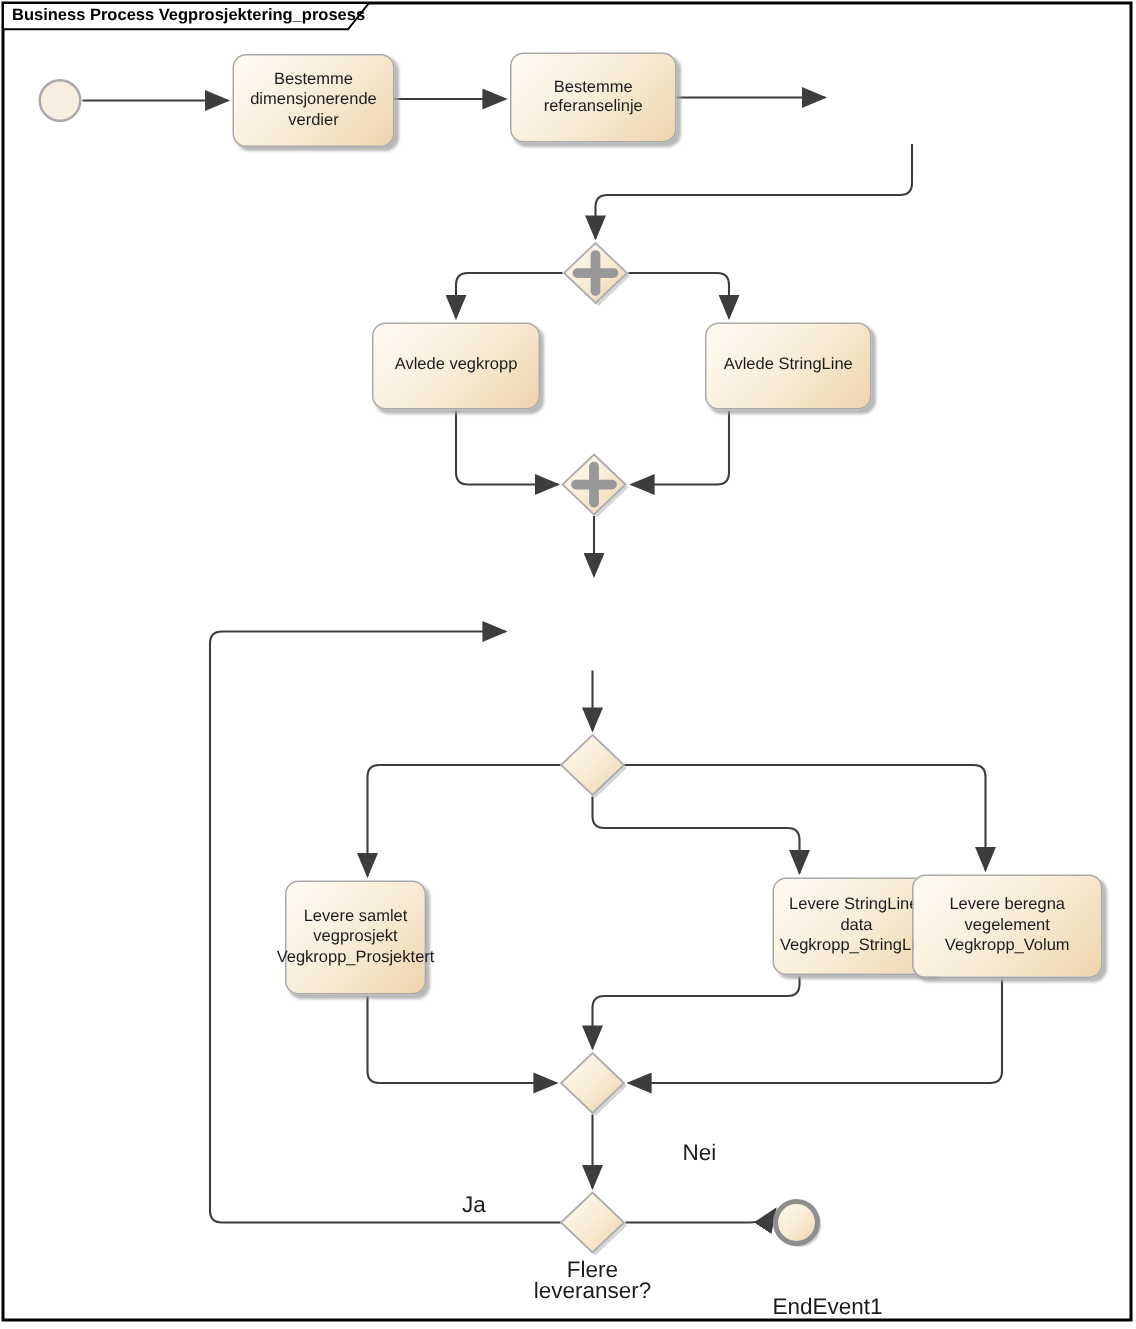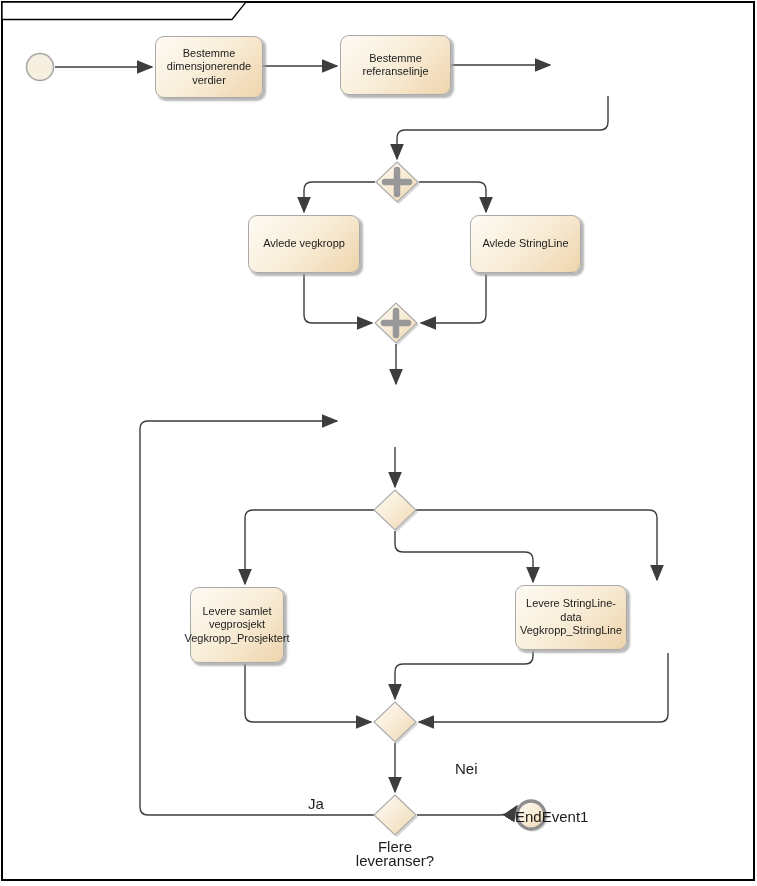--- a/index.html
+++ b/index.html
@@ -91,34 +91,38 @@
       <g>
         <line x1="384" y1="323" x2="408" y2="323"></line>
         <line x1="396" y1="311" x2="396" y2="335"></line>
       </g>
     </g>
 
     <circle cx="40" cy="67" r="13.5" fill="#F6EEDF" stroke="#A8A8A8" stroke-width="1.6"></circle>
     <circle cx="531" cy="815" r="14" fill="url(#shapeGrad)" stroke="#8E8E8E" stroke-width="3.4"></circle>
   </svg>
 
+  <div id="diagram-title">Business Process Vegprosjektering_prosess</div>
 
   <div class="task" style="left:155px;top:36px;width:108px;height:62px;">Bestemme
 dimensjonerende
 verdier</div>
   <div class="task" style="left:340px;top:35px;width:111px;height:60px;">Bestemme
 referanselinje</div>
   <div class="task" style="left:248px;top:215px;width:112px;height:58px;">Avlede vegkropp</div>
   <div class="task" style="left:430px;top:215px;width:111px;height:58px;margin-left:40px;">Avlede StringLine</div>
   <div class="task" style="left:190px;top:587px;width:94px;height:76px;">Levere samlet
 vegprosjekt
 Vegkropp_Prosjektert</div>
   <div class="task" style="left:478px;top:585px;width:112px;height:65px;margin-left:37px;">Levere StringLine-
 data
 Vegkropp_StringLine</div>
+  <div class="task" style="left:608px;top:583px;width:127px;height:69px;">Levere beregna
+vegelement
+Vegkropp_Volum</div>
 
   <div class="lbl" style="left:308px;top:795px;">Ja</div>
   <div class="lbl" style="left:455px;top:760px;">Nei</div>
   <div class="lbl center" style="left:339px;top:840px;width:112px;line-height:14px;">Flere
 leveranser?</div>
-  <div class="lbl" style="left:515px;top:808px;">EndEvent1</div>
+  <div class="lbl" style="left:515px;top:863px;">EndEvent1</div>
 
 </div>
 
 </body></html>

